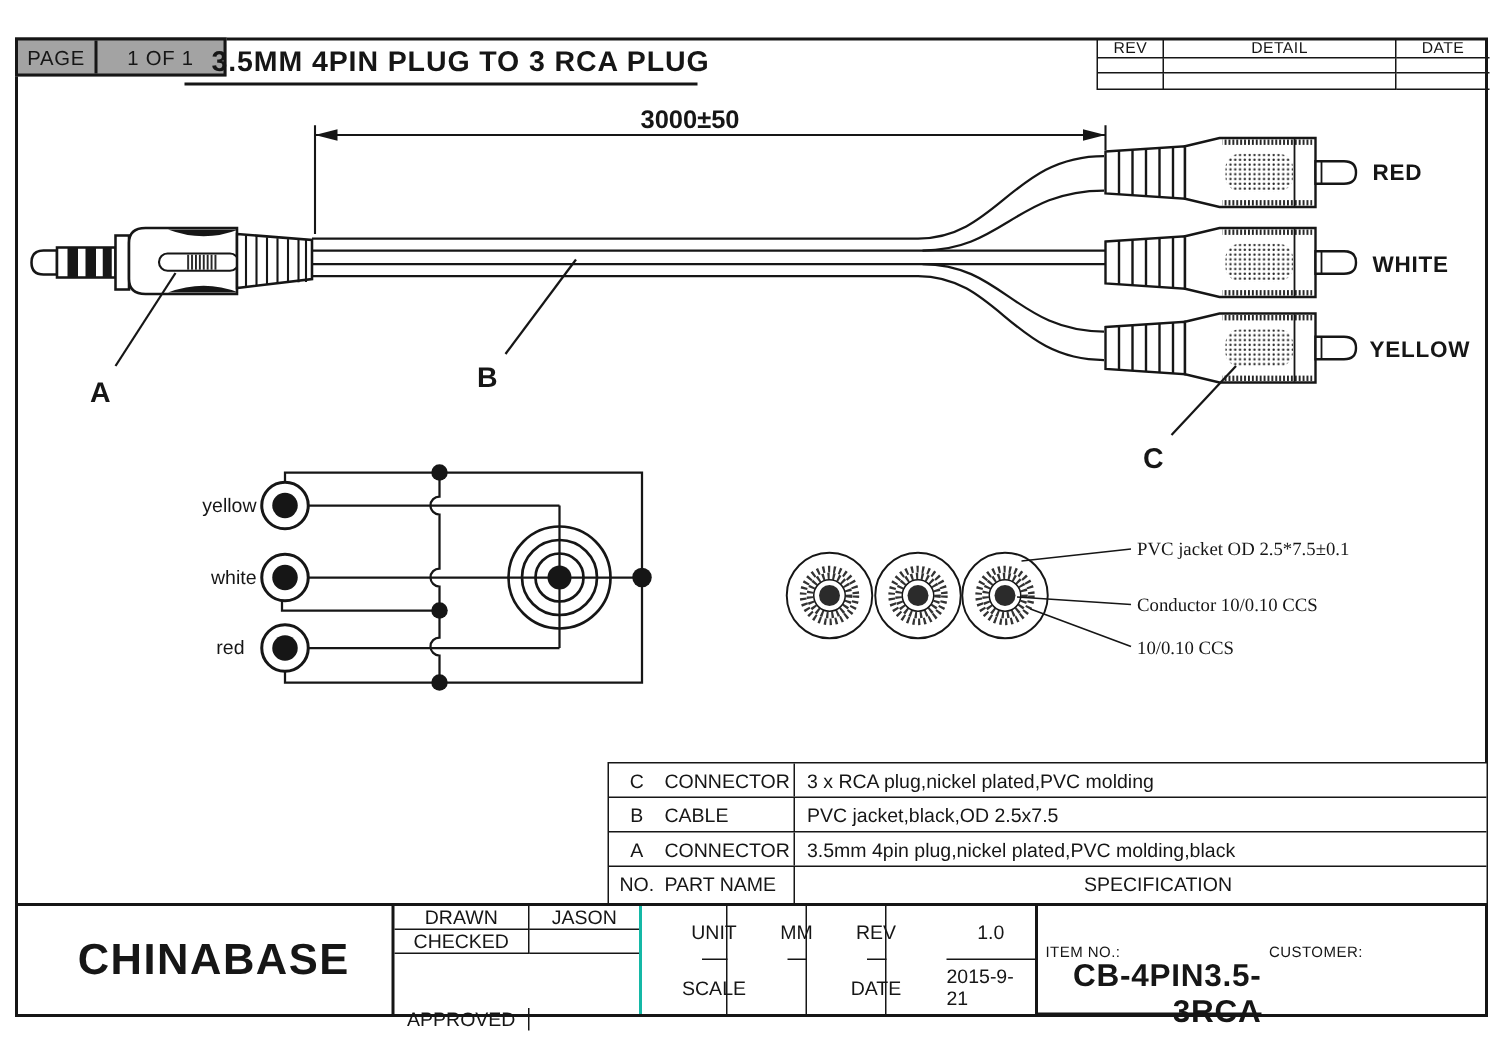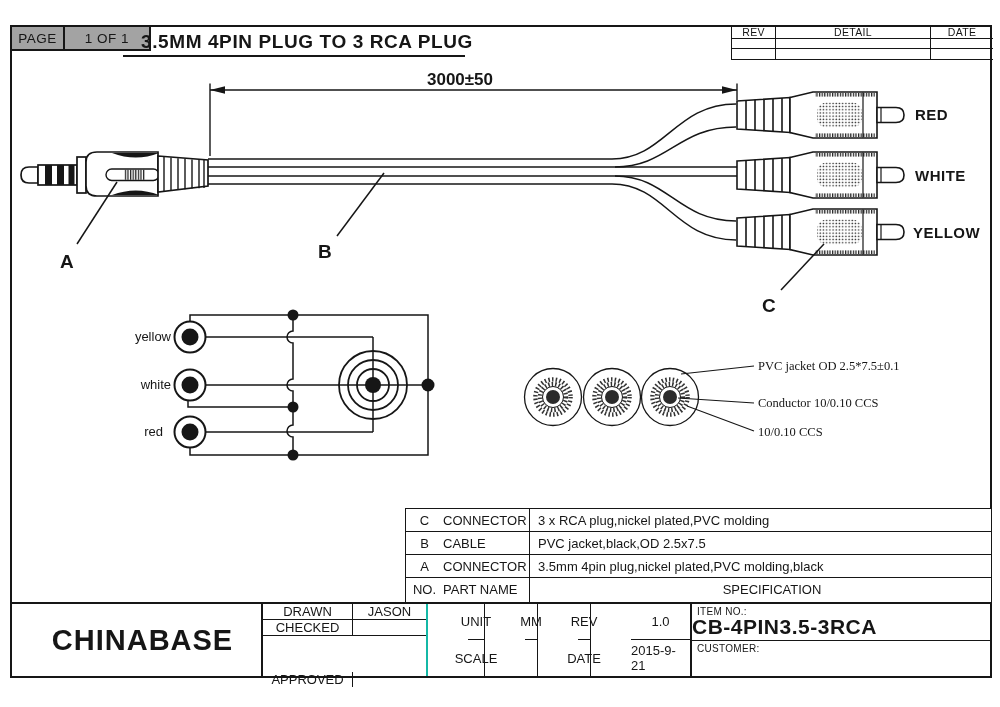--- a/index.html
+++ b/index.html
@@ -89,26 +89,26 @@
   .tb-unit {
     width: 264px; border-right: 2px solid #161616;
     display: grid; grid-template-columns: 57px 53px 53px 1fr; grid-template-rows: 1fr 1fr;
   }
   .tb-unit > div {
     border-right: 1.7px solid #161616; border-bottom: 1.7px solid #161616;
     display: flex; align-items: center; justify-content: center; font-size: 13px; margin-left: 40px;
   }
   .tb-unit > div:nth-child(4n) { border-right: none; }
   .tb-unit > div:nth-child(n+5) { border-bottom: none; }
-  .tb-item { flex: 1; display: flex; flex-direction: column; }
+  .tb-item { flex: 1; display: flex; flex-direction: row; margin-top: 24px; }
   .tb-item-top { flex: 1; position: relative; border-bottom: 1.7px solid #161616; }
   .tb-item-bottom { flex: 1; position: relative; }
   .tb-small-label { position: absolute; top: 2px; left: 5px; font-size: 10px; letter-spacing: .3px; }
   .tb-item-value {
-    text-align: left; font-size: 21px; font-weight: bold; letter-spacing: .5px;
+    text-align: right; font-size: 21px; font-weight: bold; letter-spacing: .5px;
     padding-top: 11px;
   }
   svg.linework { position: absolute; left: 0; top: 0; pointer-events: none; }
 </style>
 </head>
 <body>
 
 <div class="border-frame"></div>
 
 <div class="page-box">

